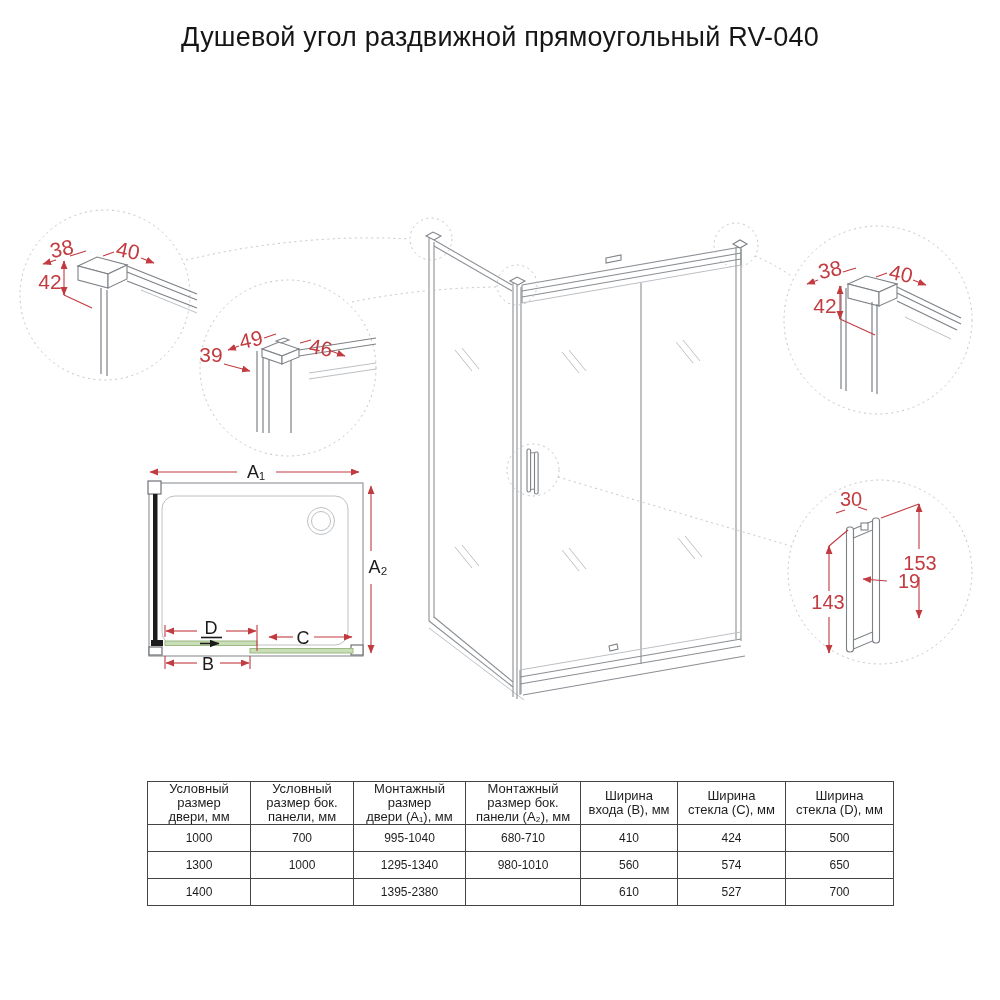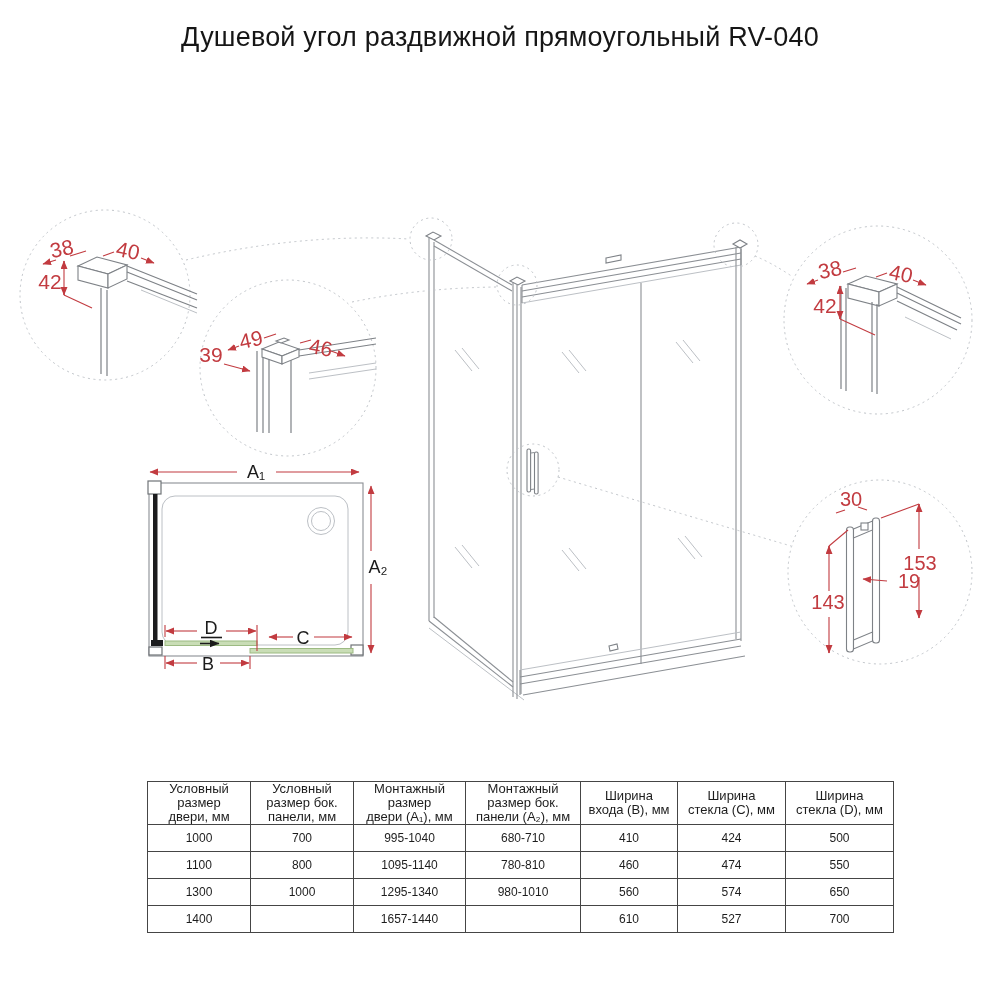--- a/index.html
+++ b/index.html
@@ -316,41 +316,32 @@
         <tr>
           <td>1000</td>
           <td>700</td>
           <td>995-1040</td>
           <td>680-710</td>
           <td>410</td>
           <td>424</td>
           <td>500</td>
         </tr>
         <tr>
-          <td>1100</td>
-          <td>800</td>
-          <td>1095-1140</td>
-          <td>780-810</td>
-          <td>460</td>
-          <td>474</td>
-          <td>550</td>
-        </tr>
-        <tr>
           <td>1300</td>
           <td>1000</td>
           <td>1295-1340</td>
           <td>980-1010</td>
           <td>560</td>
           <td>574</td>
           <td>650</td>
         </tr>
         <tr>
           <td>1400</td>
           <td></td>
-          <td>1657-1440</td>
+          <td>1395-2380</td>
           <td></td>
           <td>610</td>
           <td>527</td>
           <td>700</td>
         </tr>
       </tbody>
     </table>
   </div>
 
   <div class="divider"></div>

